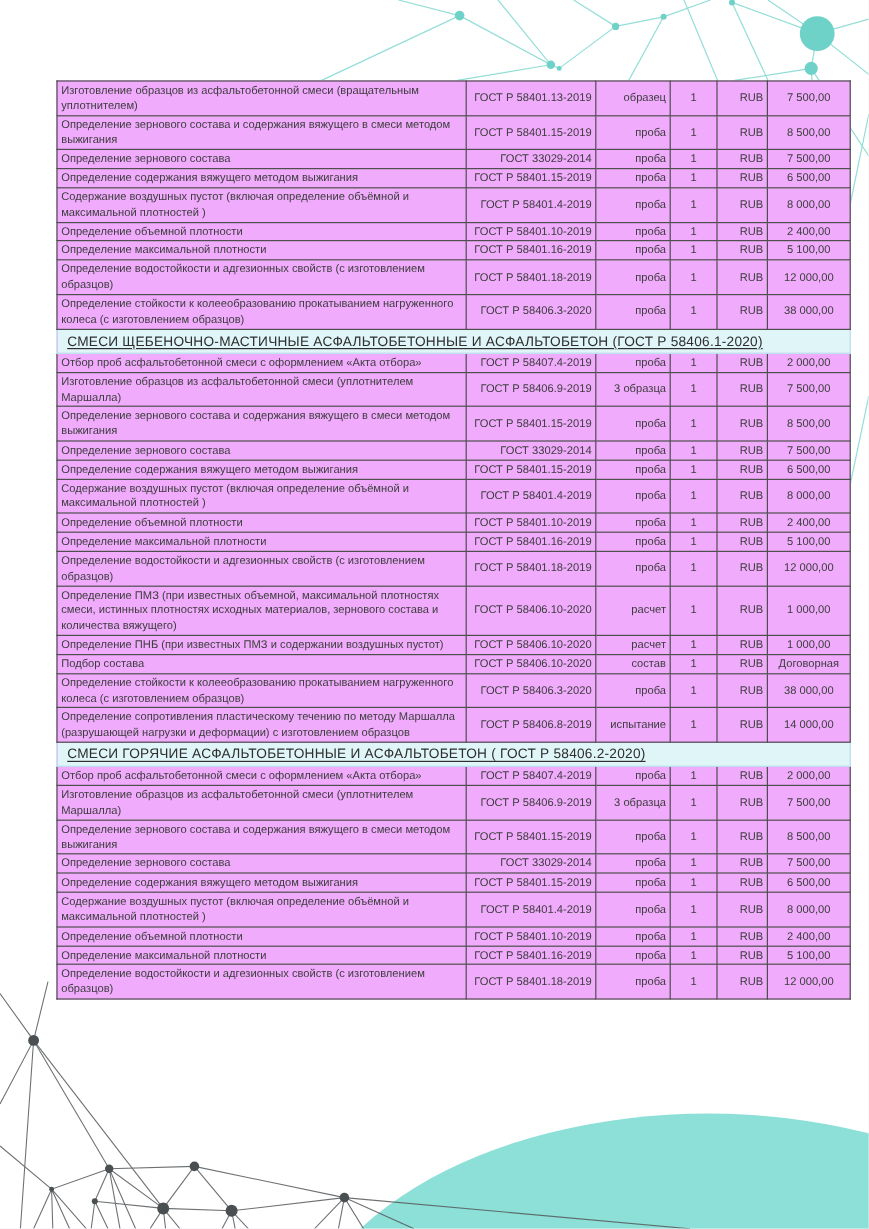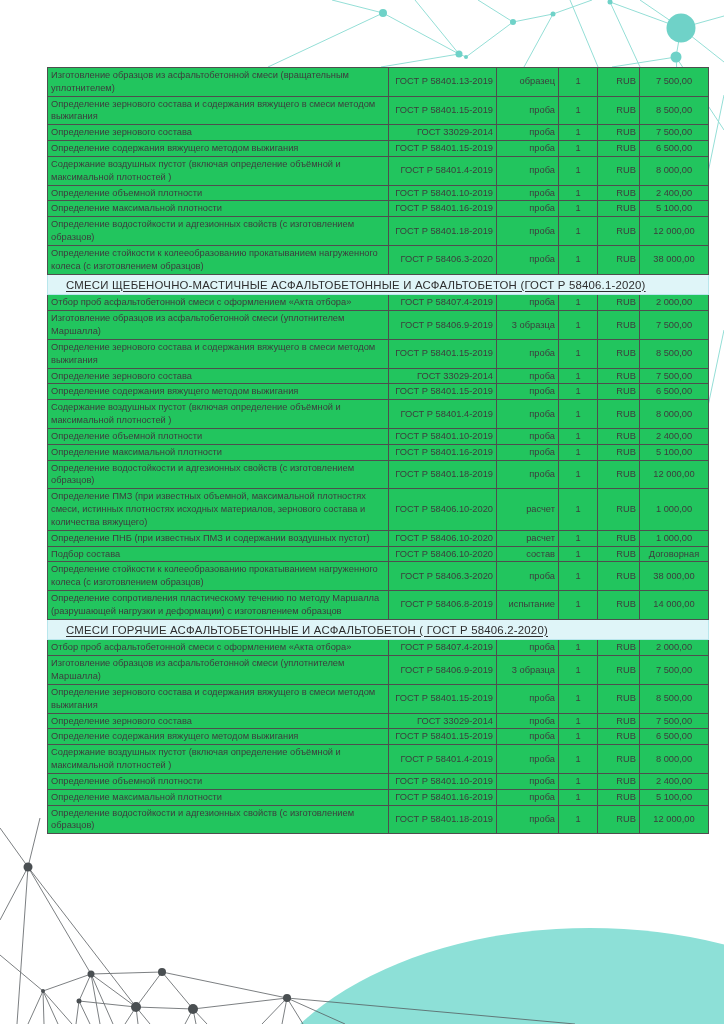--- a/index.html
+++ b/index.html
@@ -34,41 +34,41 @@
     border-radius:50%;
     z-index:0;
   }
   
   table.price{
     position:absolute;
     left:47px;top:67px;
     width:661px;
     border-collapse:collapse;
     table-layout:fixed;
-    background:#22c55e;
+    background:#f0abfc;
     z-index:1;
     font-size:9.3px;
     line-height:1.38;
   }
   table.price td{
     border:1px solid var(--grid);
     padding:1px 3px;
     vertical-align:middle;
     overflow:hidden;
   }
   td.c-name{text-align:left;}
   td.c-std{text-align:right;}
   td.c-unit{text-align:right;}
   td.c-qty{text-align:center;vertical-align:top;padding-top:2px;}
   td.c-cur{text-align:right;vertical-align:top;padding-top:2px;}
   td.c-price{text-align:center;vertical-align:top;padding-top:2px;padding-right:5px;white-space:nowrap;}
   tr.section-row td{
     background:var(--section-bg);
     border:1px solid var(--section-border);
-    padding:3px 4px 2px 18px;
+    padding:3px 4px 2px 8px;
   }
   .section-title{
     font-size:11.4px;
     line-height:1.25;
     letter-spacing:.2px;
     color:#2e2e2e;
     text-decoration:underline;
     text-underline-offset:2px;
   }
 </style>

